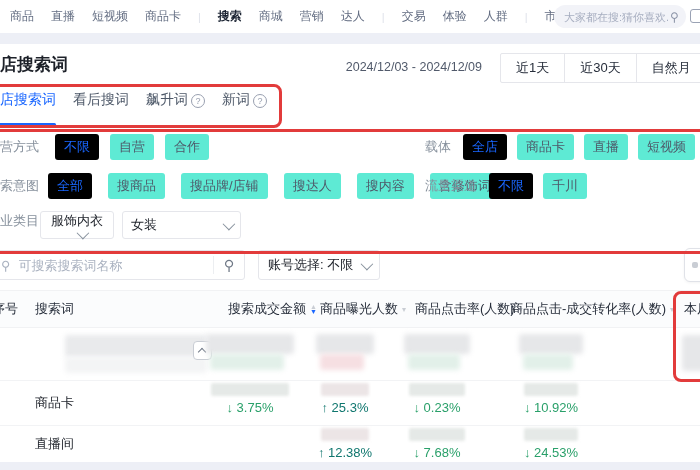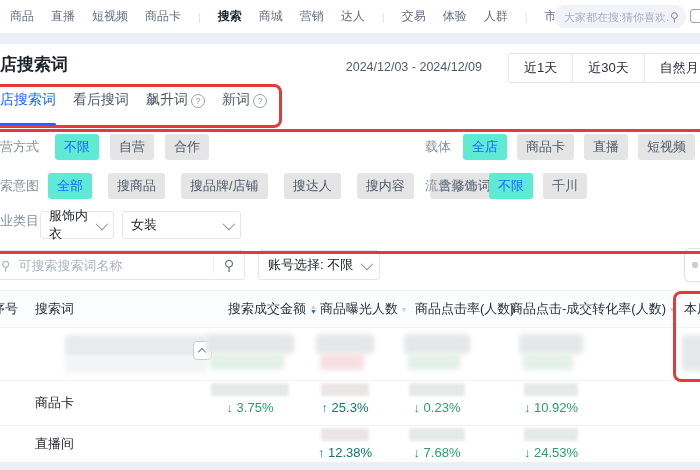--- a/index.html
+++ b/index.html
@@ -27,38 +27,38 @@
            border-radius:3px;}
 
   
   .card{position:absolute;left:0;top:44px;width:700px;height:418px;background:#ffffff;overflow:hidden;}
 
   .page-title{position:absolute;left:-17px;top:9px;font-size:17px;font-weight:bold;color:#1d2129;white-space:nowrap;}
   .date-range{position:absolute;right:218px;top:16px;font-size:12.5px;color:#515a6b;white-space:nowrap;}
   .seg-group{position:absolute;left:492px;top:9px;display:flex;}
   .seg{height:30px;box-sizing:border-box;border:1px solid #e5e6eb;background:#fff;color:#272e3b;
        font-size:13px;padding:0 15px;display:flex;align-items:center;margin-left:-1px;cursor:pointer;white-space:nowrap;}
-  .seg:first-child{border-radius:2px 0 0 2px;margin-left:16px;}
+  .seg:first-child{border-radius:2px 0 0 2px;margin-left:8px;}
   .seg.active{color:#1966ff;border-color:#7a9bf8;position:relative;z-index:2;}
 
   
   .tabs{position:absolute;left:-14px;top:44px;display:flex;gap:17px;height:32px;}
   .tab{position:relative;font-size:14px;color:#4e5969;display:flex;align-items:flex-start;cursor:pointer;white-space:nowrap;padding-top:3px;}
   .tab.active{color:#1966ff;font-weight:500;}
   .tab.active::after{content:"";position:absolute;left:0;right:0;bottom:-6px;height:3px;background:#1966ff;border-radius:2px;}
   .help-dot{display:inline-block;width:12px;height:12px;border:1px solid #99a0b0;border-radius:50%;
             color:#99a0b0;font-size:9px;line-height:12px;text-align:center;margin-left:3px;margin-top:3px;}
 
   
   .filter-row{position:absolute;display:flex;align-items:center;white-space:nowrap;}
   .f-label{font-size:13px;color:#86909c;margin-right:16px;}
   .chips{display:flex;gap:11px;}
   .chip{height:26px;display:flex;align-items:center;padding:0 9px;border-radius:3px;
-        font-size:13px;color:#4e5969;background:#e5e5e5;cursor:pointer;}
-  .chip.active{color:#1966ff;background:#5eead4;font-weight:500;}
+        font-size:13px;color:#4e5969;background:#5eead4;cursor:pointer;}
+  .chip.active{color:#1966ff;background:#000000;font-weight:500;}
   .dd{position:absolute;height:28px;border:1px solid #e5e6eb;border-radius:3px;background:#fff;
       display:flex;align-items:center;justify-content:space-between;padding:0 8px;box-sizing:border-box;
       font-size:13px;color:#1d2129;cursor:pointer;}
   .chev{width:8px;height:8px;border-right:1.4px solid #86909c;border-bottom:1.4px solid #86909c;
         transform:rotate(45deg) translateY(-2px);margin-left:8px;flex:0 0 auto;}
 
   
   .search-box{position:absolute;left:-10px;top:206px;width:255px;height:30px;border:1px solid #e5e6eb;
               border-radius:3px;background:#fff;display:flex;align-items:center;box-sizing:border-box;}
   .search-box .pre{color:#aab2c0;font-size:13px;margin-left:10px;}
@@ -192,21 +192,21 @@
       <span class="f-label" style="margin-right:12px;">流量渠道</span>
       <div class="chips" style="gap:10px;" id="chips-r2r">
           <div class="chip active">不限</div>
           <div class="chip">千川</div>
         </div>
     </div>
 
     <div class="filter-row" style="left:-13px;top:168px;">
       <span class="f-label">行业类目</span>
     </div>
-    <div class="dd" style="left:40px;top:167px;width:74px;">
+    <div class="dd" style="left:40px;top:167px;width:74px;flex-direction:column;">
       <span>服饰内衣</span>
       <span class="chev"></span>
     </div>
     <div class="dd" style="left:122px;top:167px;width:119px;">
       <span>女装</span>
       <span class="chev"></span>
     </div>
 
     <div class="search-box">
       <span class="pre">⚲</span>

